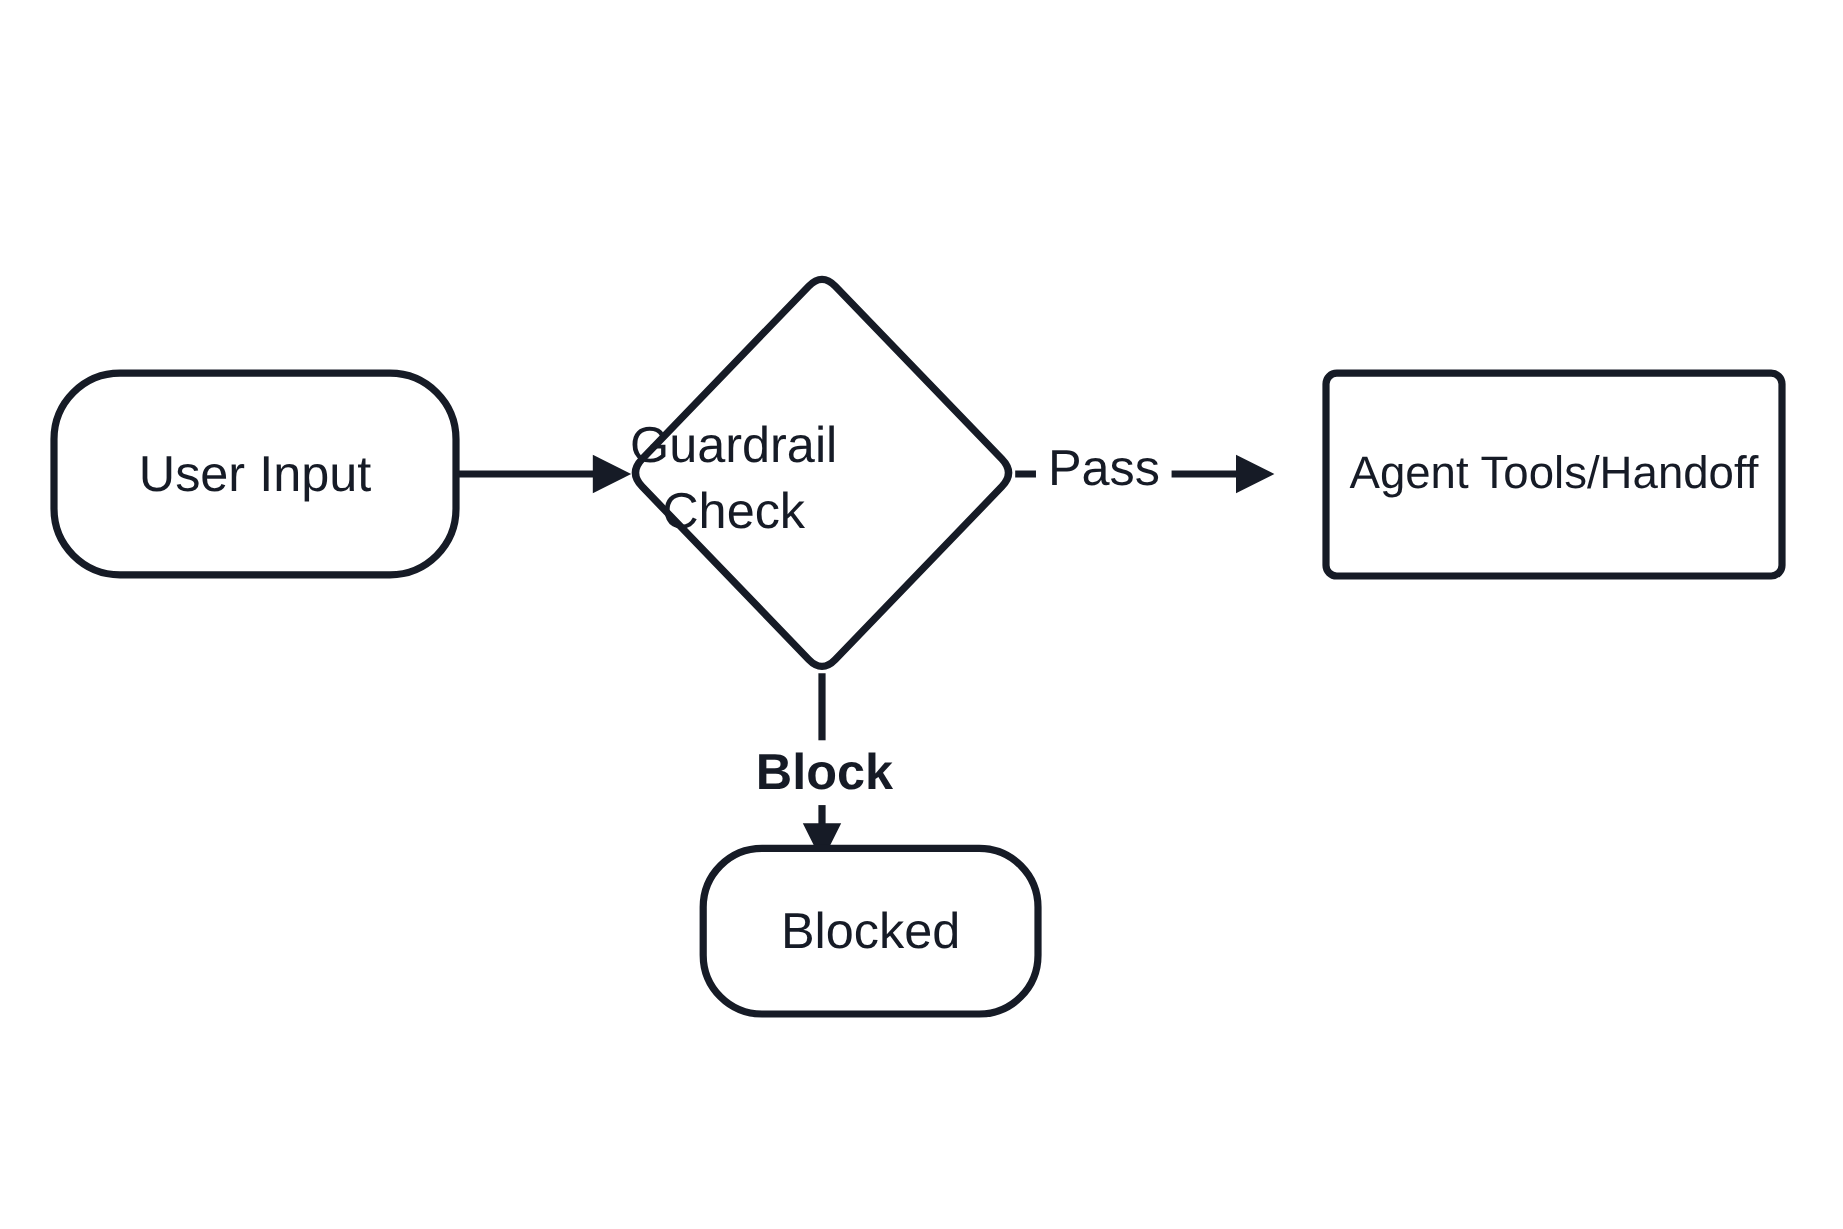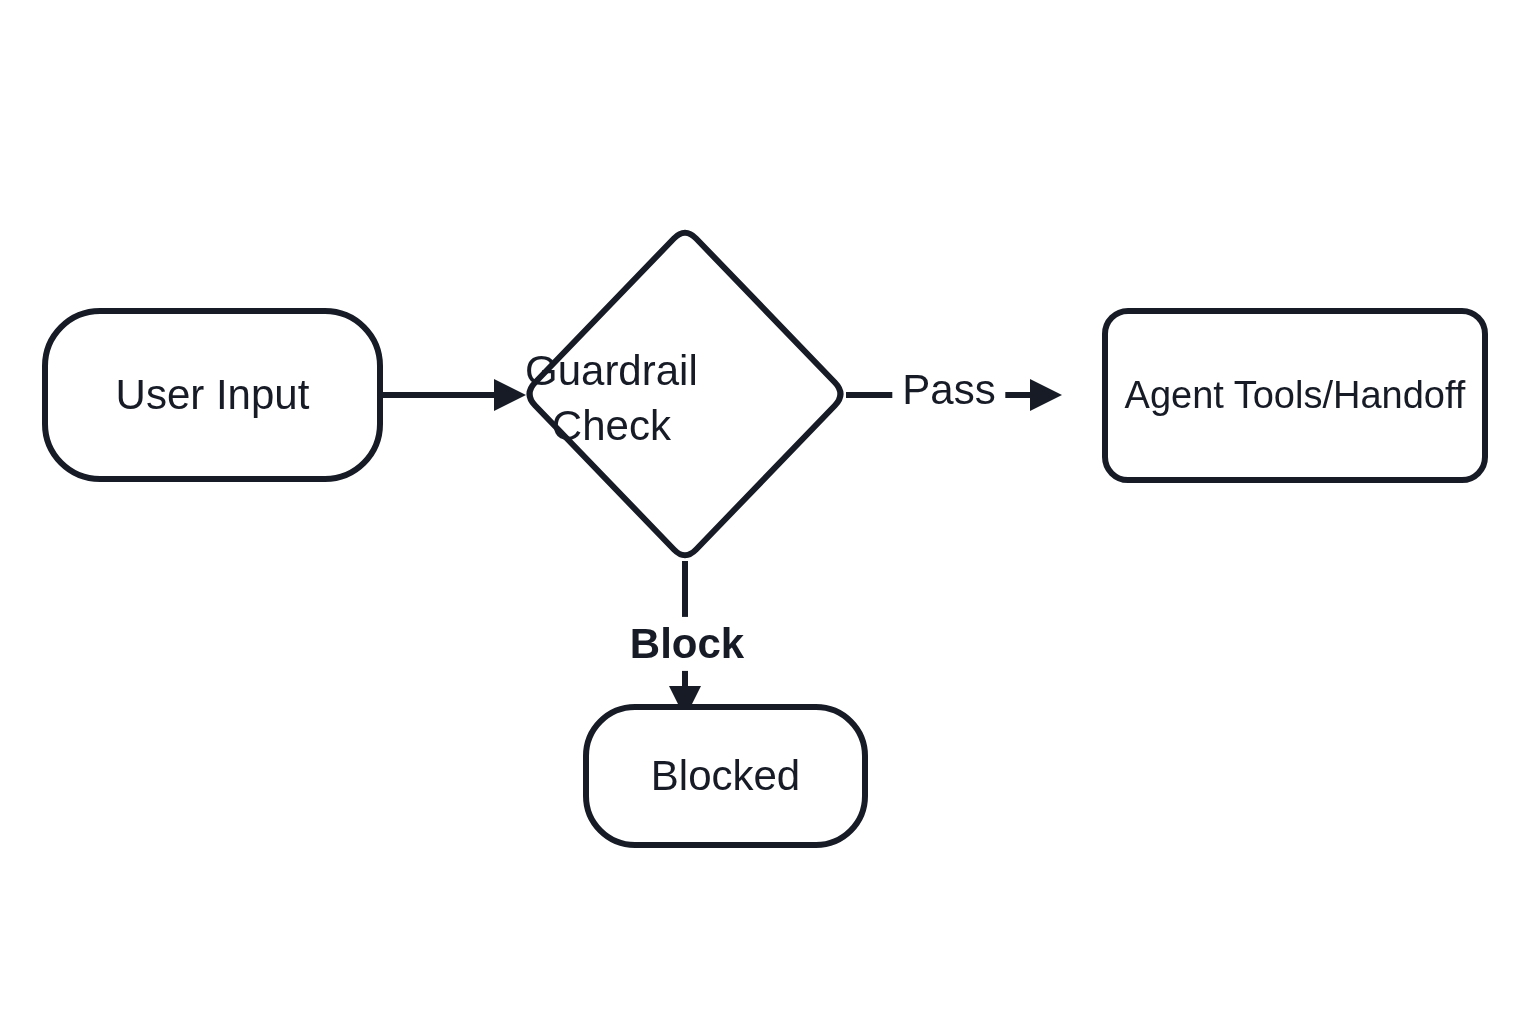--- a/index.html
+++ b/index.html
@@ -39,21 +39,21 @@
     white-space: nowrap;
     z-index: 2;
     margin-left: 40px;
   }
   .node-user-input {
     left: 2px; top: 308px; width: 341px; height: 174px;
     border-radius: 58px;
   }
   .node-agent {
     left: 1062px; top: 308px; width: 386px; height: 175px;
-    border-radius: 26px;
+    border-radius: 12px;
     font-size: 38px;
   }
   .node-blocked {
     left: 543px; top: 704px; width: 285px; height: 144px;
     border-radius: 52px;
   }
   .diamond-label {
     position: absolute;
     left: 525px; top: 338px; width: 320px; height: 122px;
     display: flex; align-items: center; justify-content: flex-start;
@@ -68,21 +68,21 @@
     position: absolute;
     transform: translate(-50%, -50%);
     background: var(--bg);
     color: var(--text);
     font-size: 42px;
     line-height: 1.1;
     padding: 4px 10px;
     white-space: nowrap;
     z-index: 3;
   }
-  .edge-label-pass { left: 949px; top: 390px; }
+  .edge-label-pass { left: 920px; top: 390px; }
   .edge-label-block { left: 687px; top: 644px; font-weight: bold; }
 </style>
 </head>
 <body>
 
 <div class="canvas">
 
   <svg class="edges-layer" viewBox="0 0 1536 1024" xmlns="http://www.w3.org/2000/svg">
 
     <path class="edge-line" d="M343 395 H498"></path>

